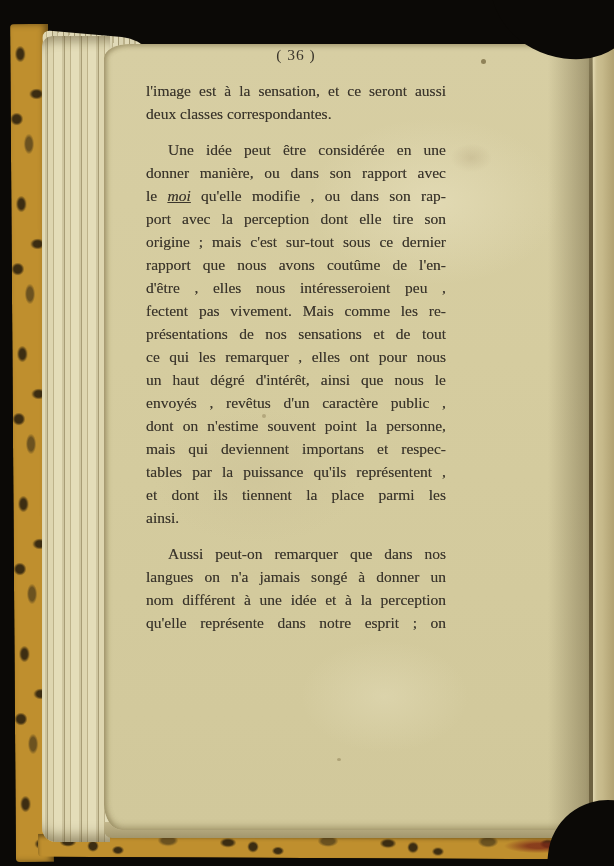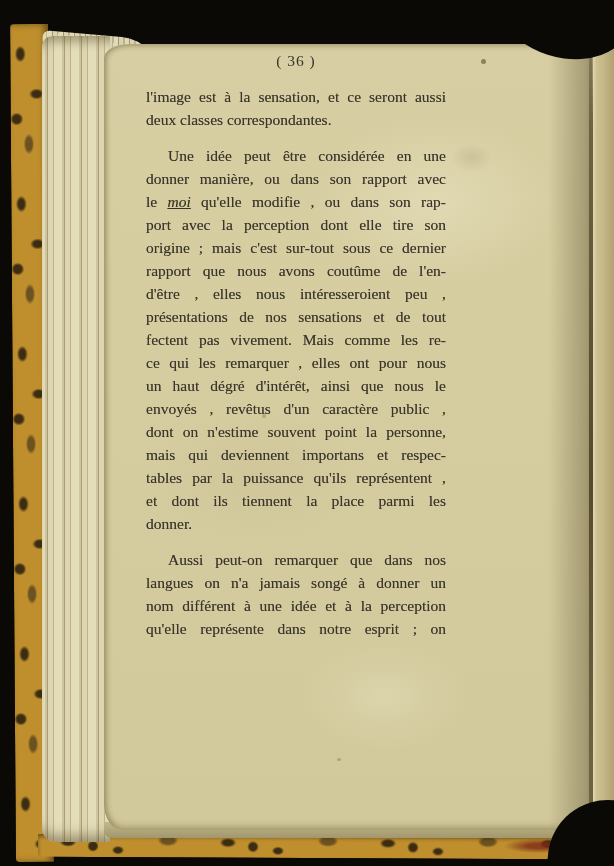--- a/index.html
+++ b/index.html
@@ -70,21 +70,21 @@
   
   .notch-tr{position:absolute;left:492px;top:-26px;width:140px;height:86px;background:var(--bg);
     border-radius:0 0 38% 62% / 0 0 46% 92%;transform:rotate(-3deg);}
   .notch-br{position:absolute;left:550px;top:798px;width:80px;height:80px;background:var(--bg);
     border-radius:75% 0 0 0;transform:rotate(6deg);}
   .speck{position:absolute;border-radius:50%;background:#77683f;}
   .speck.a{left:481px;top:59px;width:5px;height:5px;opacity:.75;}
   .speck.b{left:337px;top:758px;width:4px;height:3px;opacity:.4;}
   .speck.c{left:262px;top:414px;width:4px;height:4px;opacity:.35;}
   
-  .content{position:absolute;left:133px;top:49px;width:326px;color:var(--ink);}
+  .content{position:absolute;left:133px;top:43px;width:326px;color:var(--ink);}
   .pagenum{text-align:center;font-size:15.5px;line-height:23px;letter-spacing:1px;margin-bottom:5px;}
   .para{margin:13px;}
   .para + .para{margin-top:10px;}
   .line{font-size:15.5px;line-height:23px;text-align:justify;text-align-last:justify;
         text-shadow:0 0 .4px rgba(58,53,43,.55);}
   .line.endline{text-align-last:left;}
   .line.firstline{padding-left:22px;}
   .line em{font-style:italic;text-decoration:underline;}
 </style>
 </head>
@@ -110,30 +110,30 @@
           <div class="line endline"><span>deux classes correspondantes.</span></div>
         </div>
         <div class="para">
           <div class="line firstline"><span>Une idée peut être considérée en une</span></div>
           <div class="line"><span>donner manière, ou dans son rapport avec</span></div>
           <div class="line"><span>le </span><em>moi</em><span> qu'elle modifie , ou dans son rap-</span></div>
           <div class="line"><span>port avec la perception dont elle tire son</span></div>
           <div class="line"><span>origine ; mais c'est sur-tout sous ce dernier</span></div>
           <div class="line"><span>rapport que nous avons coutûme de l'en-</span></div>
           <div class="line"><span>d'être , elles nous intéresseroient peu ,</span></div>
+          <div class="line"><span>fectent pas vivement. Mais comme les re-</span></div>
           <div class="line"><span>présentations de nos sensations et de tout</span></div>
-          <div class="line"><span>fectent pas vivement. Mais comme les re-</span></div>
           <div class="line"><span>ce qui les remarquer , elles ont pour nous</span></div>
           <div class="line"><span>un haut dégré d'intérêt, ainsi que nous le</span></div>
           <div class="line"><span>envoyés , revêtus d'un caractère public ,</span></div>
           <div class="line"><span>dont on n'estime souvent point la personne,</span></div>
           <div class="line"><span>mais qui deviennent importans et respec-</span></div>
           <div class="line"><span>tables par la puissance qu'ils représentent ,</span></div>
           <div class="line"><span>et dont ils tiennent la place parmi les</span></div>
-          <div class="line endline"><span>donner.</span></div>
+          <div class="line endline"><span>ainsi.</span></div>
         </div>
         <div class="para">
           <div class="line firstline"><span>Aussi peut-on remarquer que dans nos</span></div>
           <div class="line"><span>langues on n'a jamais songé à donner un</span></div>
           <div class="line"><span>nom différent à une idée et à la perception</span></div>
           <div class="line"><span>qu'elle représente dans notre esprit ; on</span></div>
         </div>
       </div>
   </div>
 

